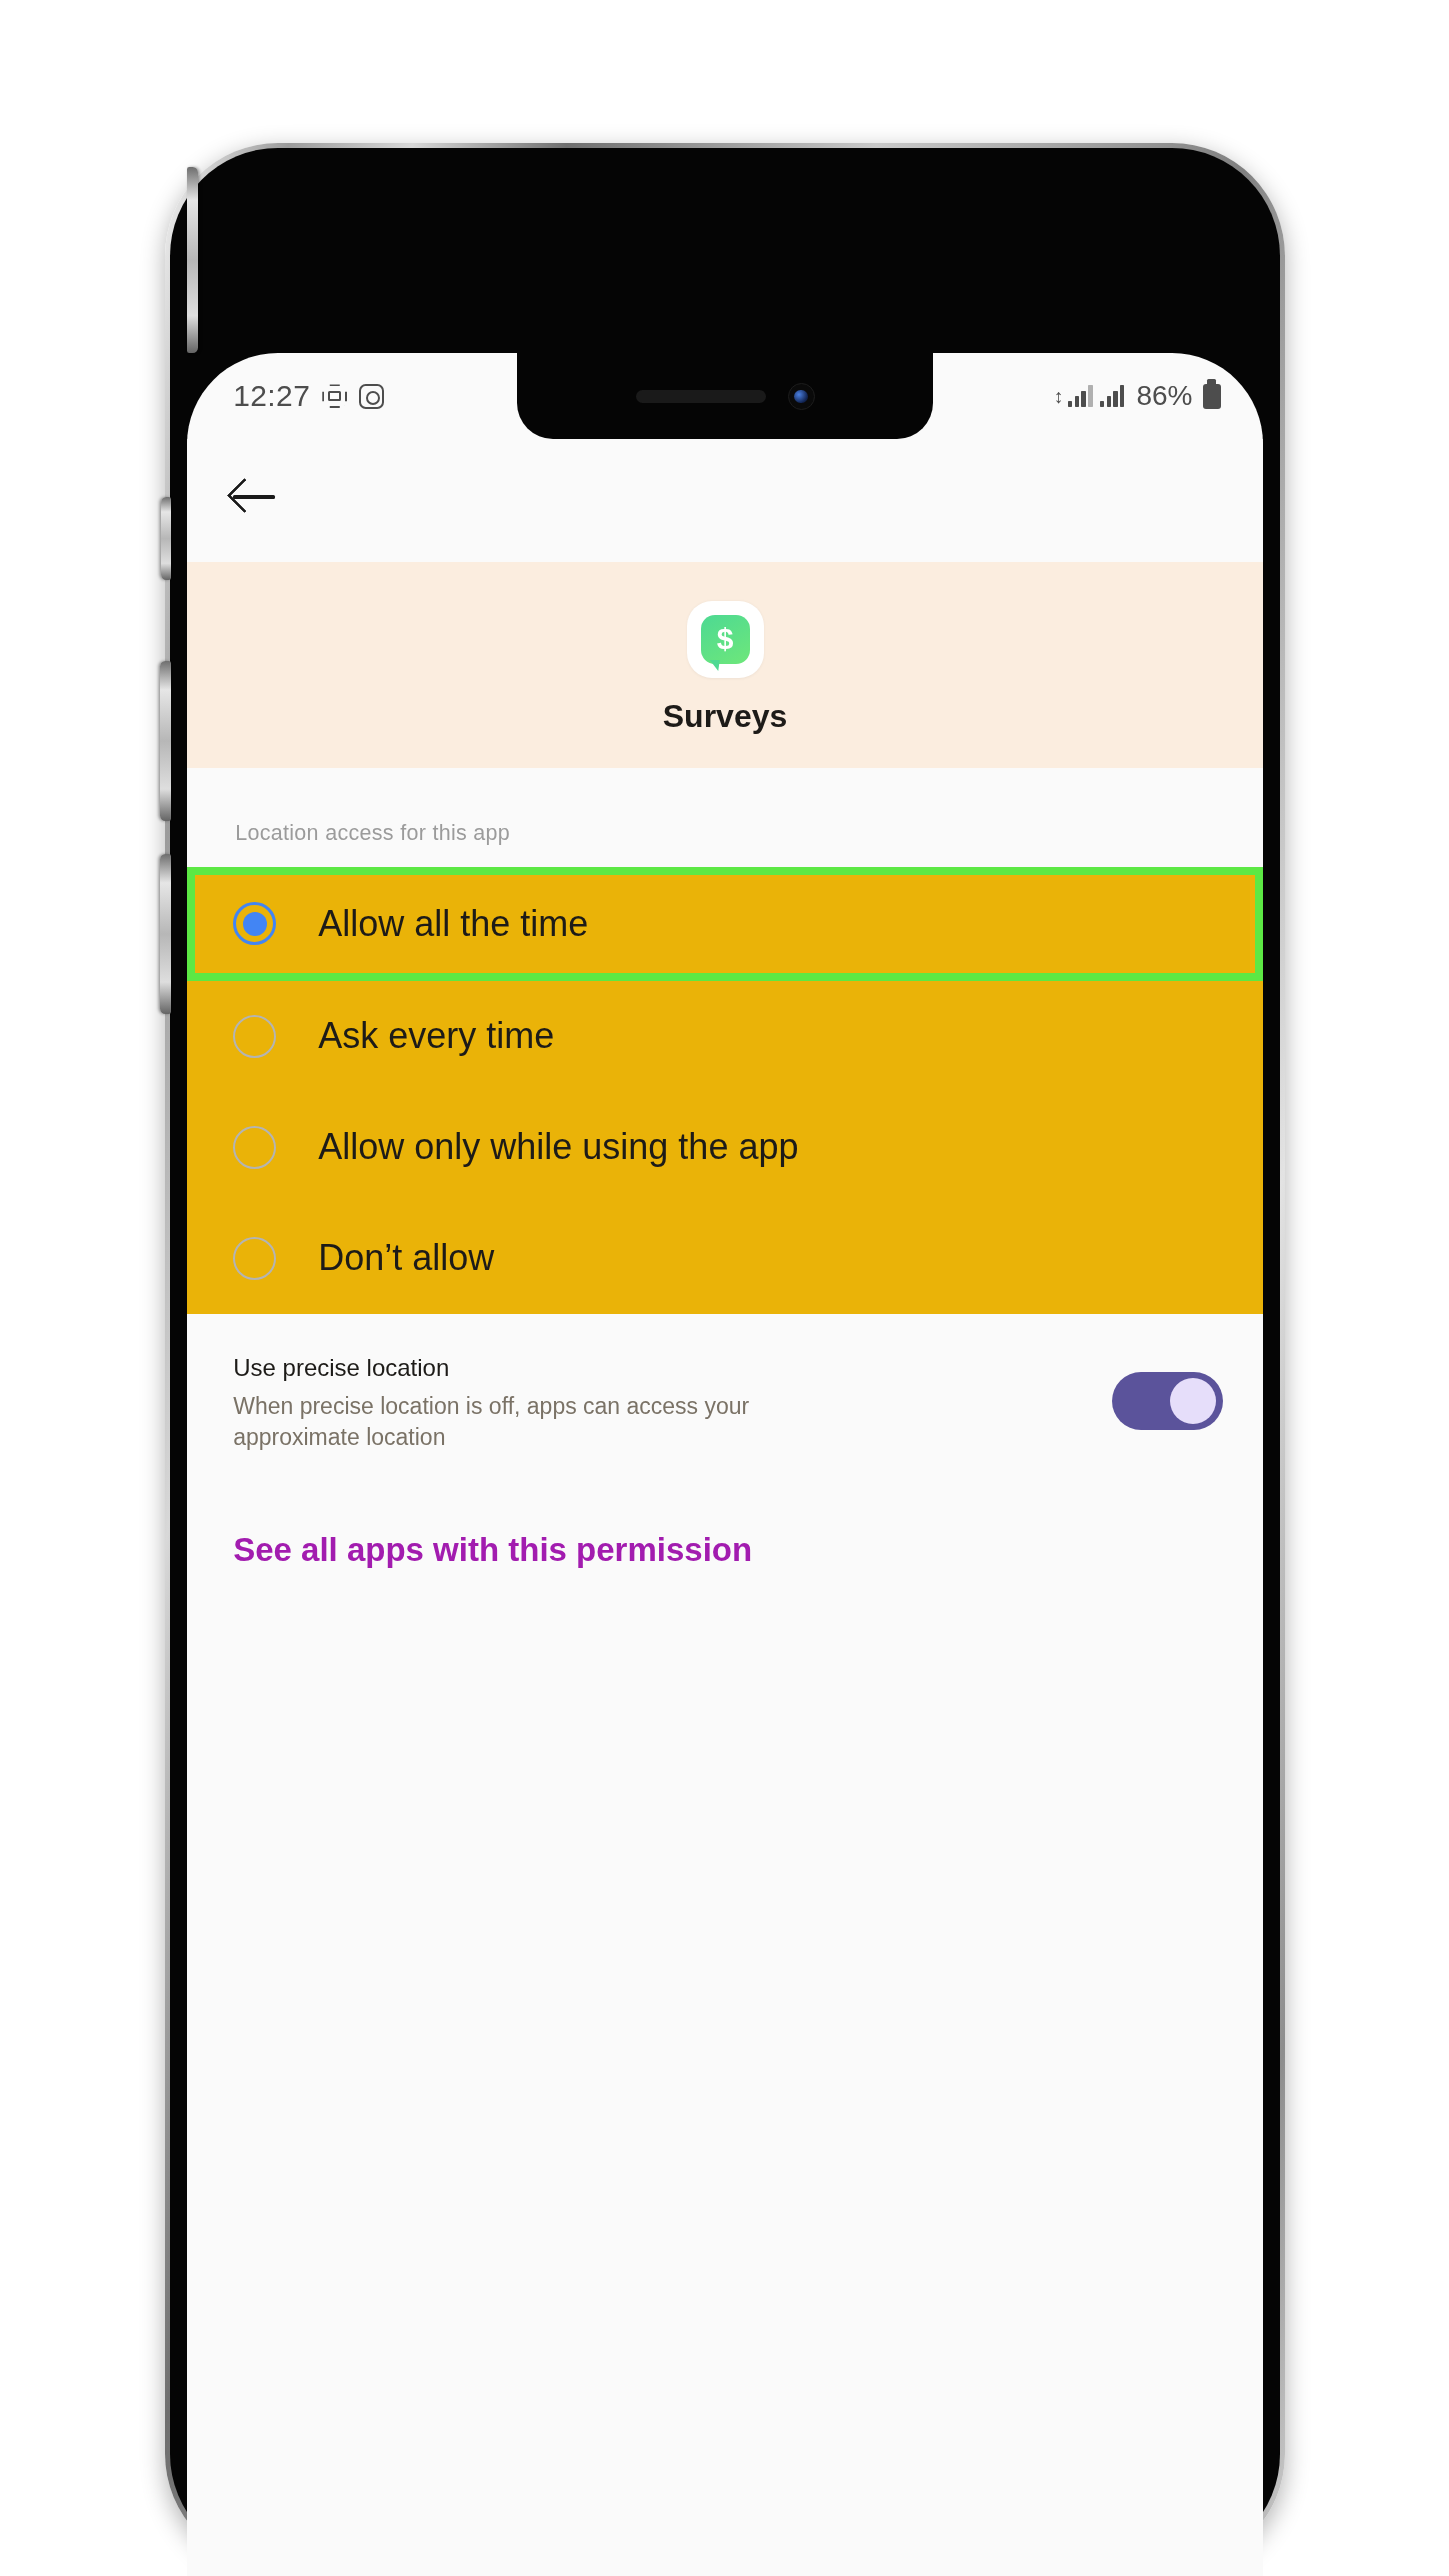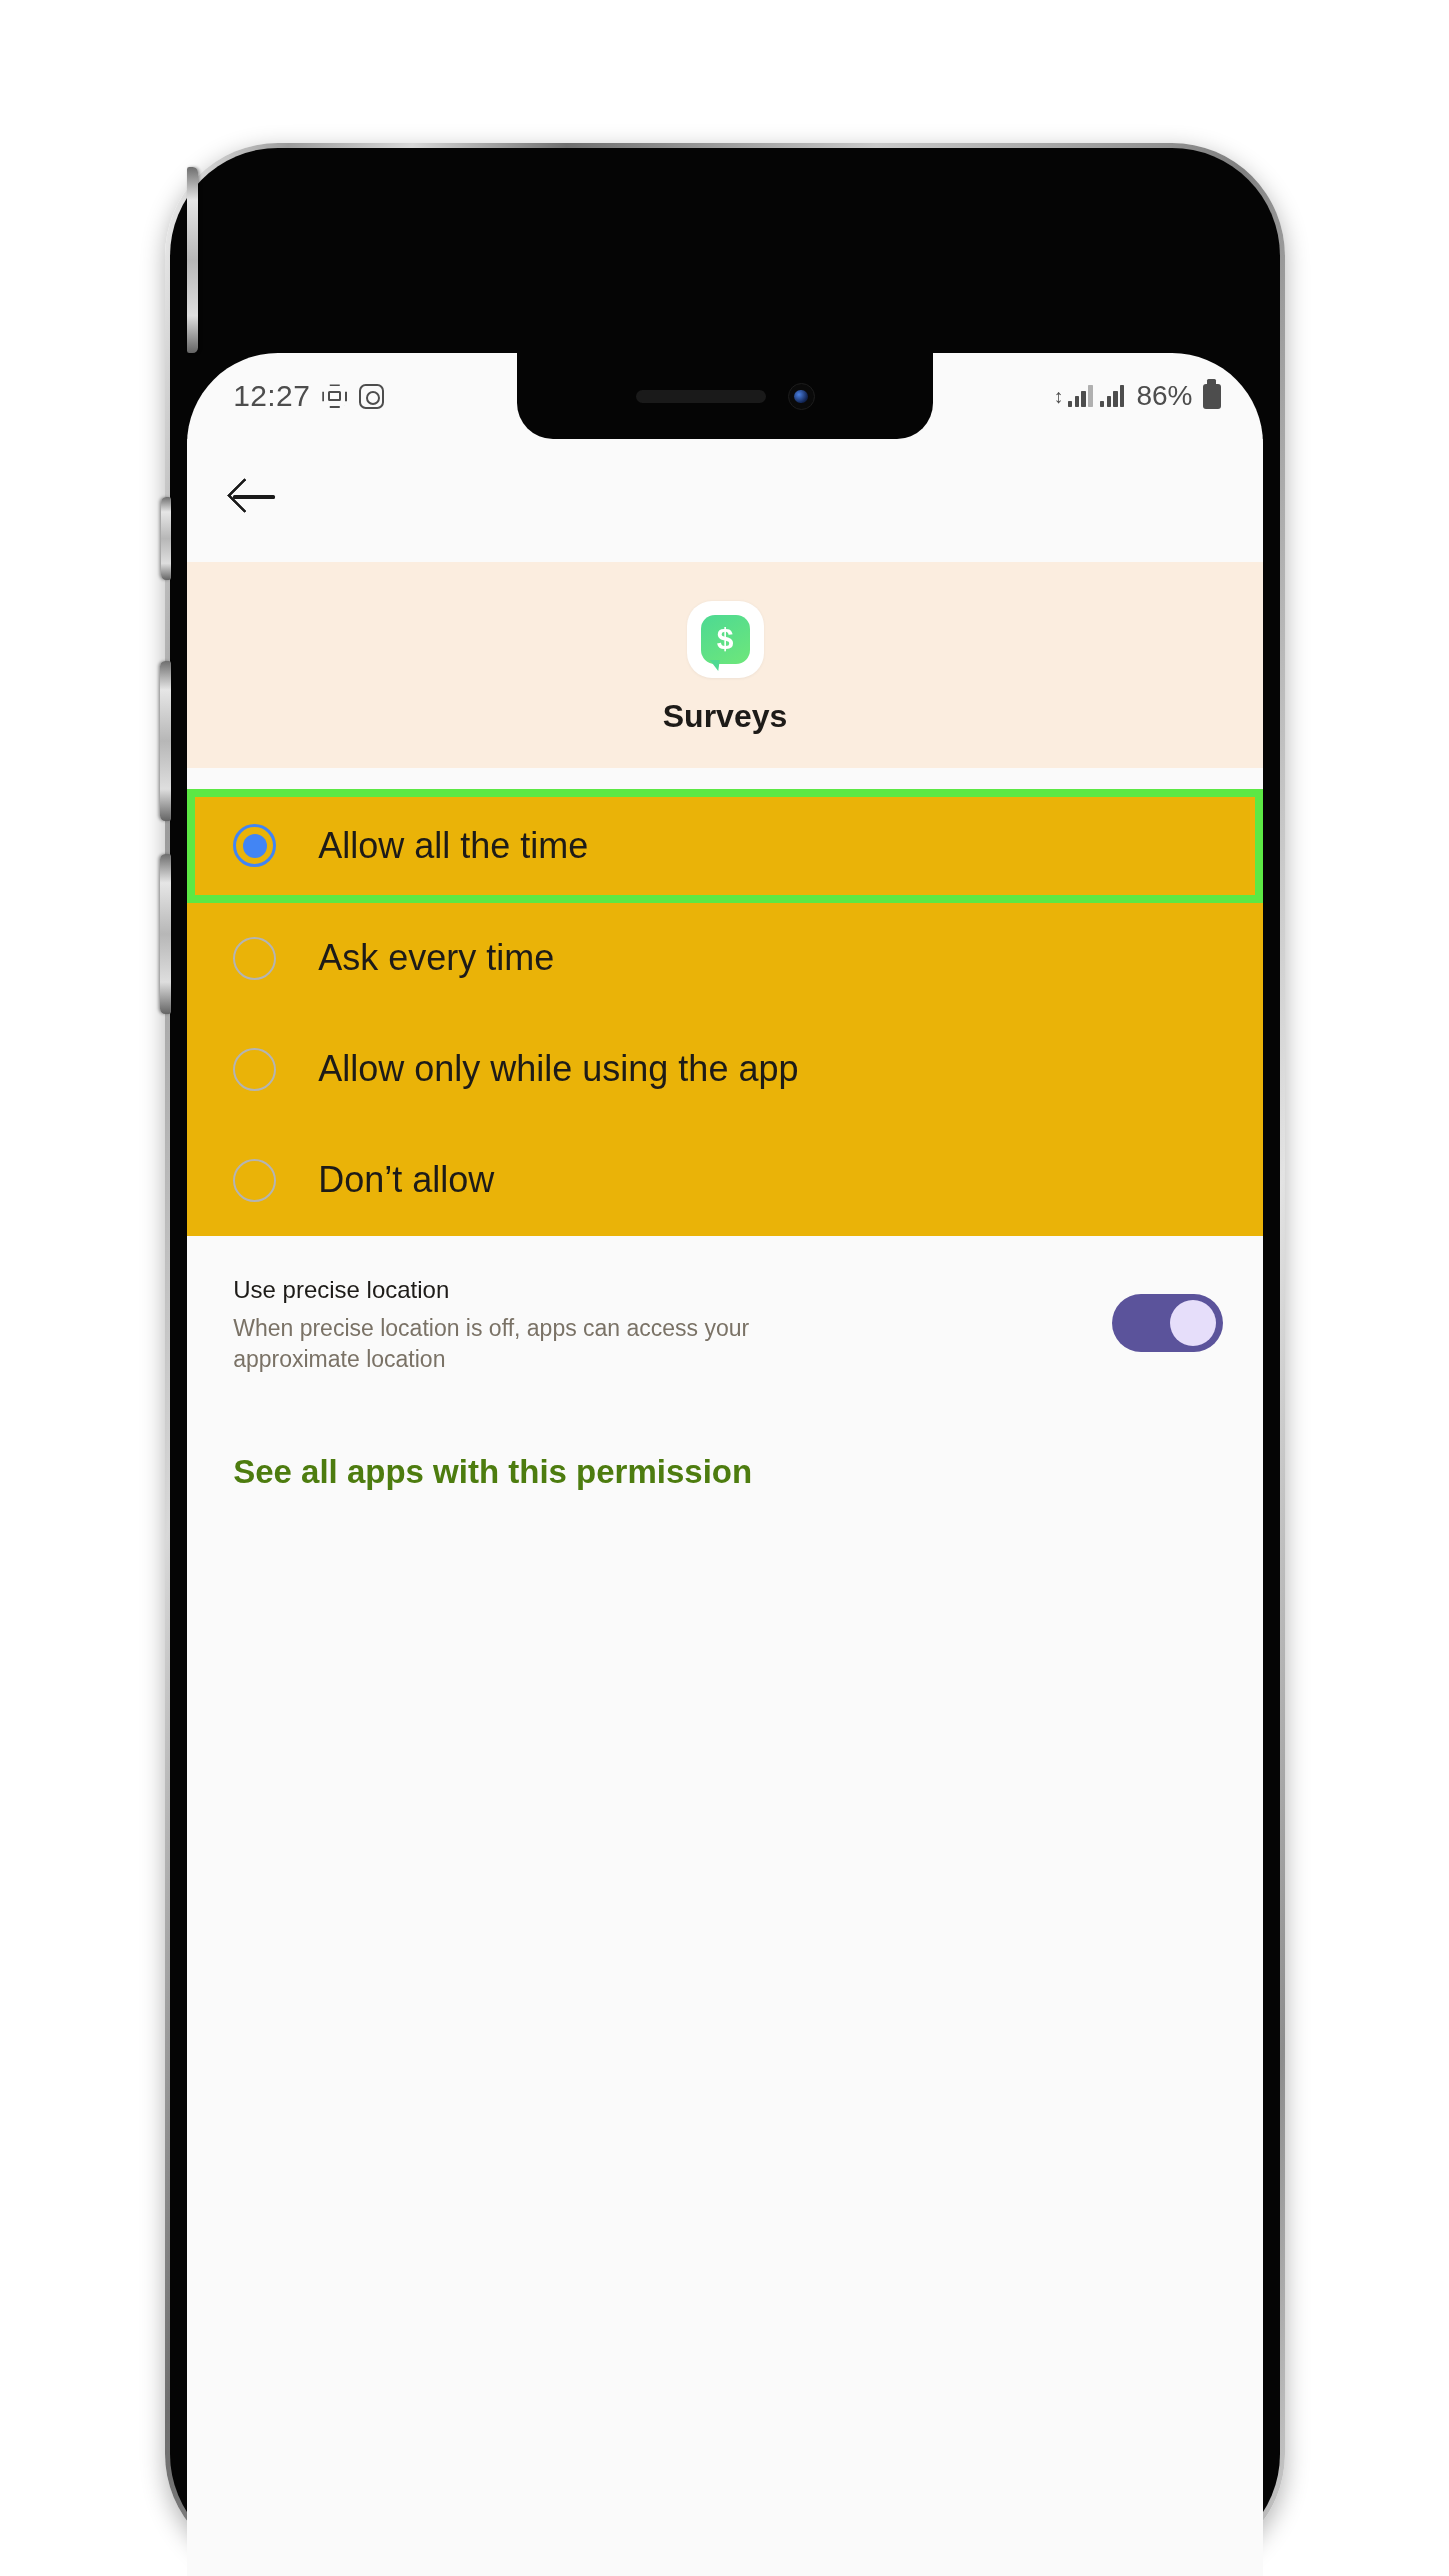--- a/index.html
+++ b/index.html
@@ -172,21 +172,21 @@
   .precise-text { max-width: 624px; }
   .precise-title { font-size: 24px; color: #1d1b18; }
   .precise-desc { margin-top: 9px; font-size: 23px; line-height: 1.34; color: #7a7266; }
   .toggle {
     flex: 0 0 auto; margin-top: 18px;
     width: 111px; height: 58px; border-radius: 29px;
     background: #5b539b; position: relative; cursor: pointer;
   }
   .toggle i { position: absolute; top: 6px; right: 6.7px; width: 46px; height: 46px; border-radius: 50%; background: #e6defa; display: block; }
 
-  .perm-link { padding: 79px 0 0 46px; font-size: 33px; font-weight: 700; color: #4d7c0f; cursor: pointer; }
+  .perm-link { padding: 79px 0 0 46px; font-size: 33px; font-weight: 700; color: #a21caf; cursor: pointer; }
 </style>
 </head>
 <body>
 
 <div class="stage">
   <div class="phone">
     <div class="phone-inner">
 
       <div class="btn-side btn-mute"></div>
       <div class="btn-side btn-volup"></div>
@@ -238,20 +238,21 @@
 
           <div class="app-banner">
             <div class="app-icon-wrap">
               <div class="app-icon-bubble">
                 <span>$</span>
               </div>
             </div>
             <div class="app-name">Surveys</div>
           </div>
 
+          <div class="section-label">Location access for this app</div>
 
           <div class="options">
 
             <div class="highlight-wrap">
               <div class="option-row">
                 <div class="radio checked">
                     <i></i>
                   </div>
                 <div class="option-label">Allow all the time</div>
               </div>

